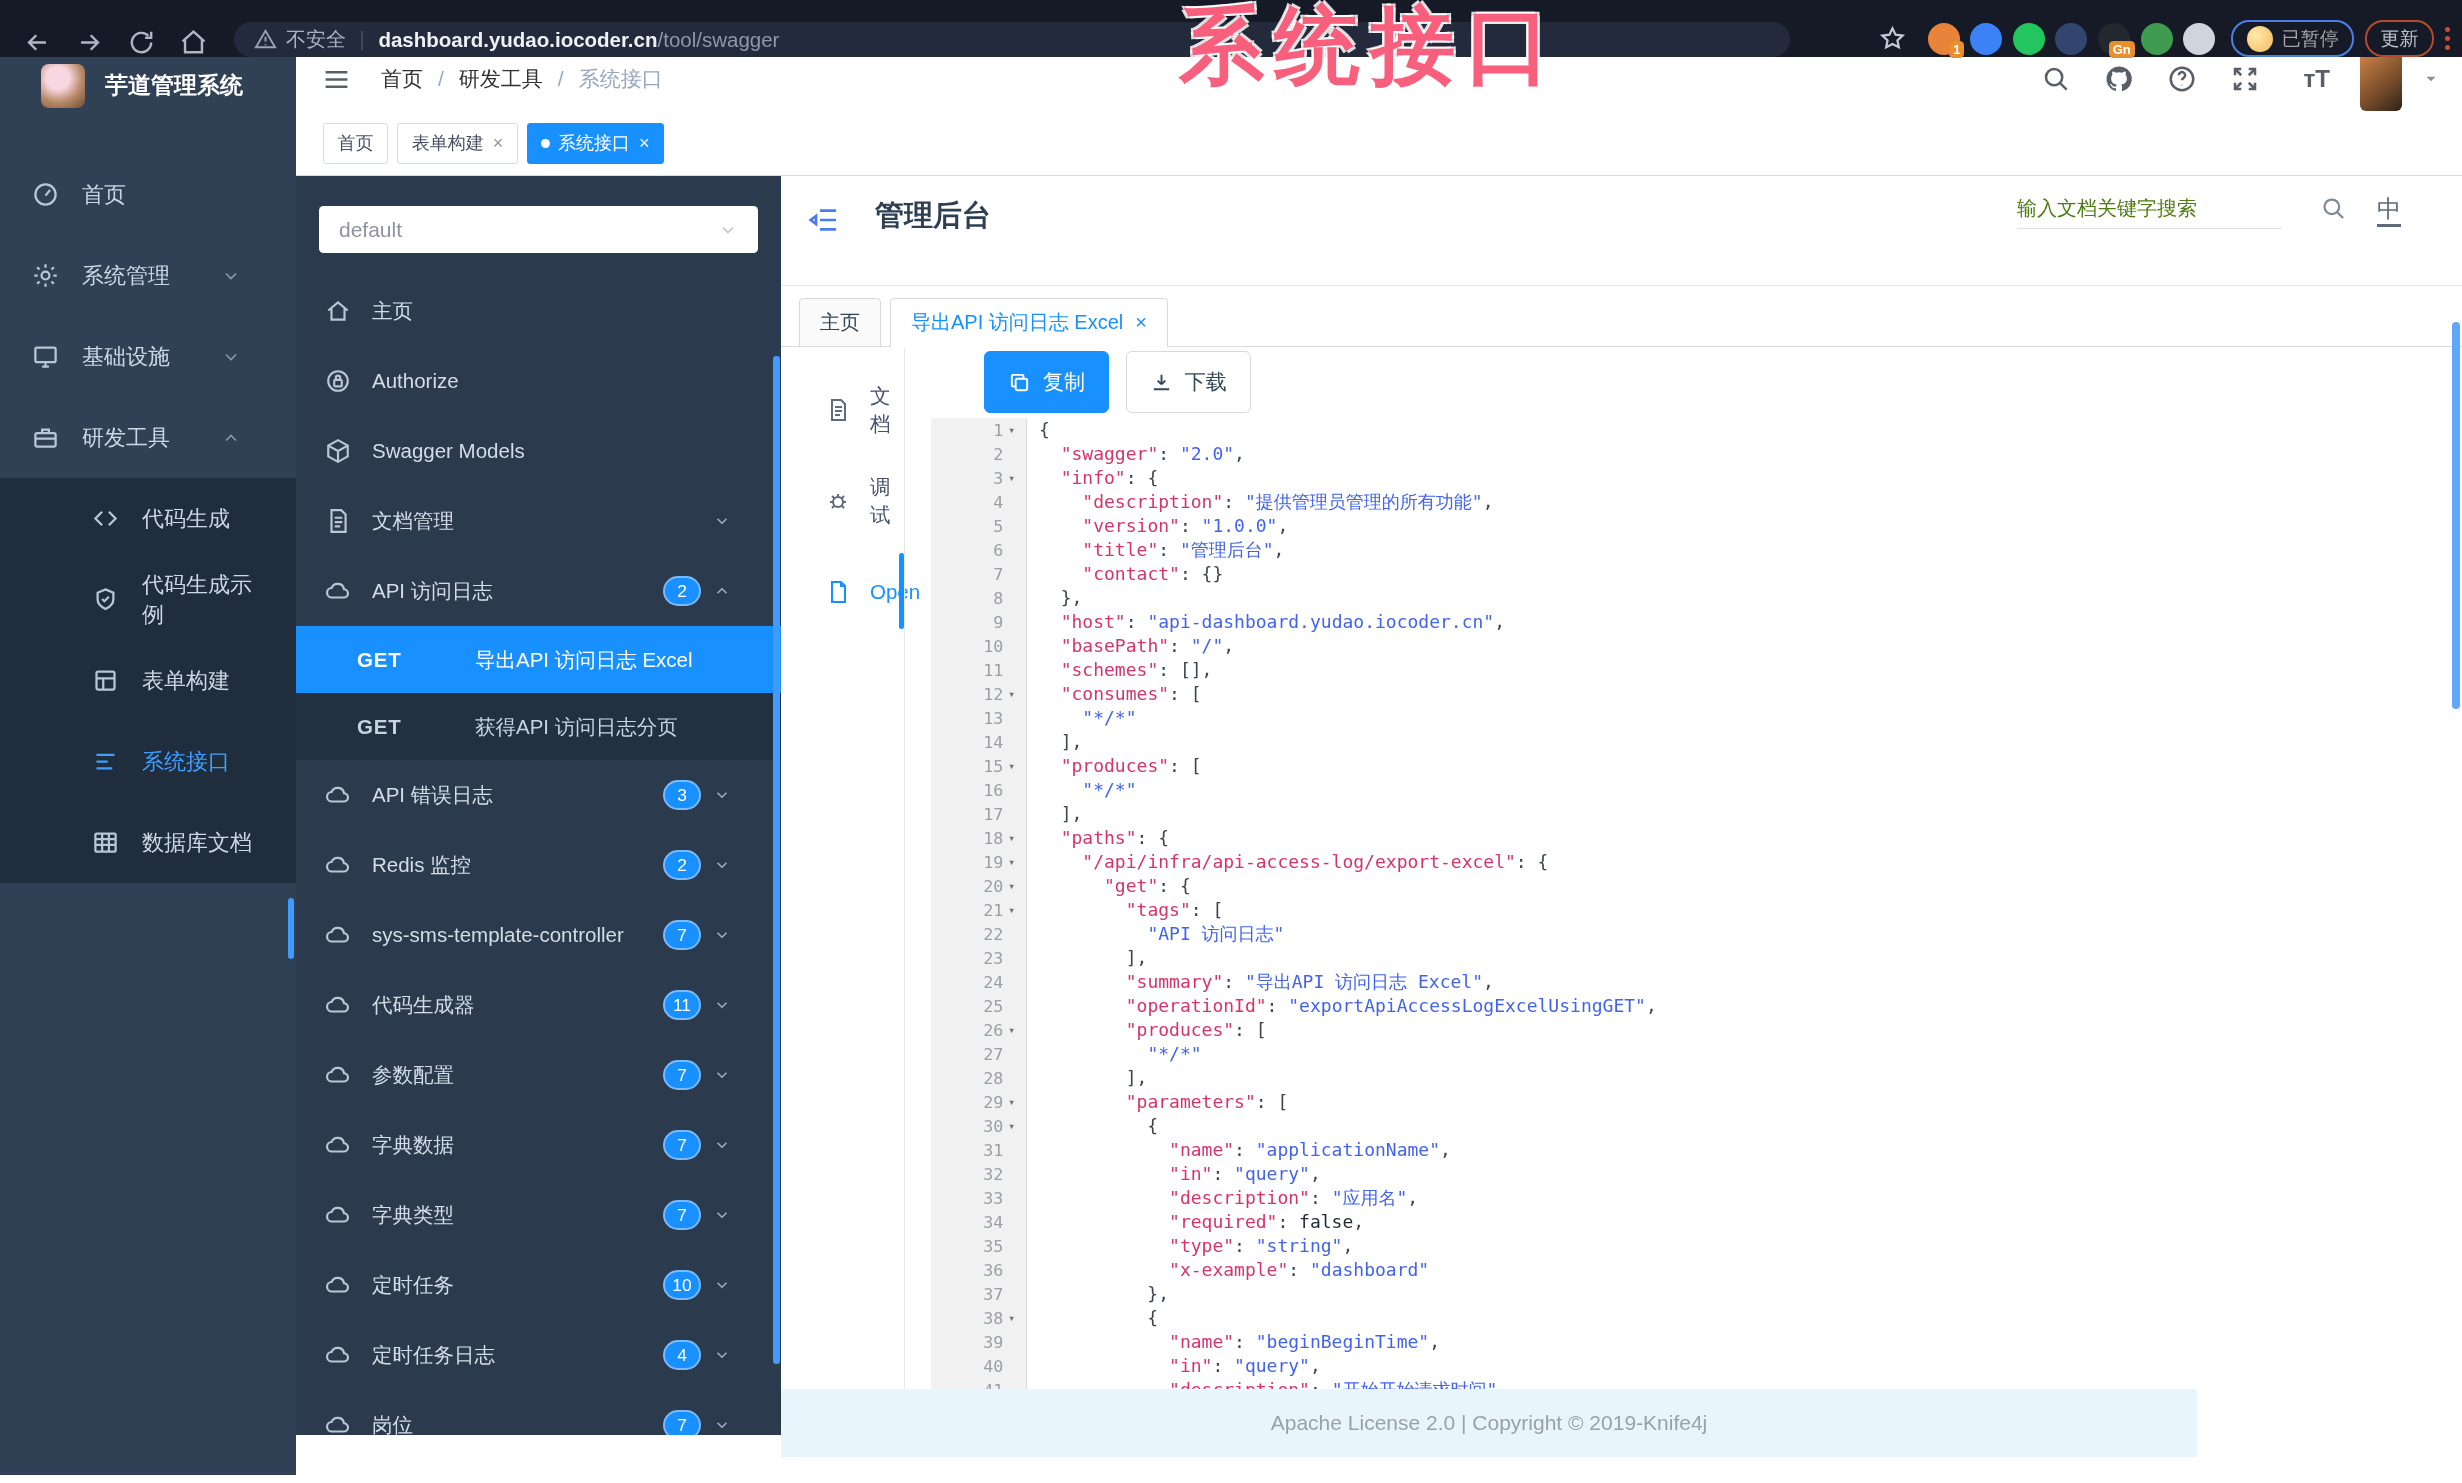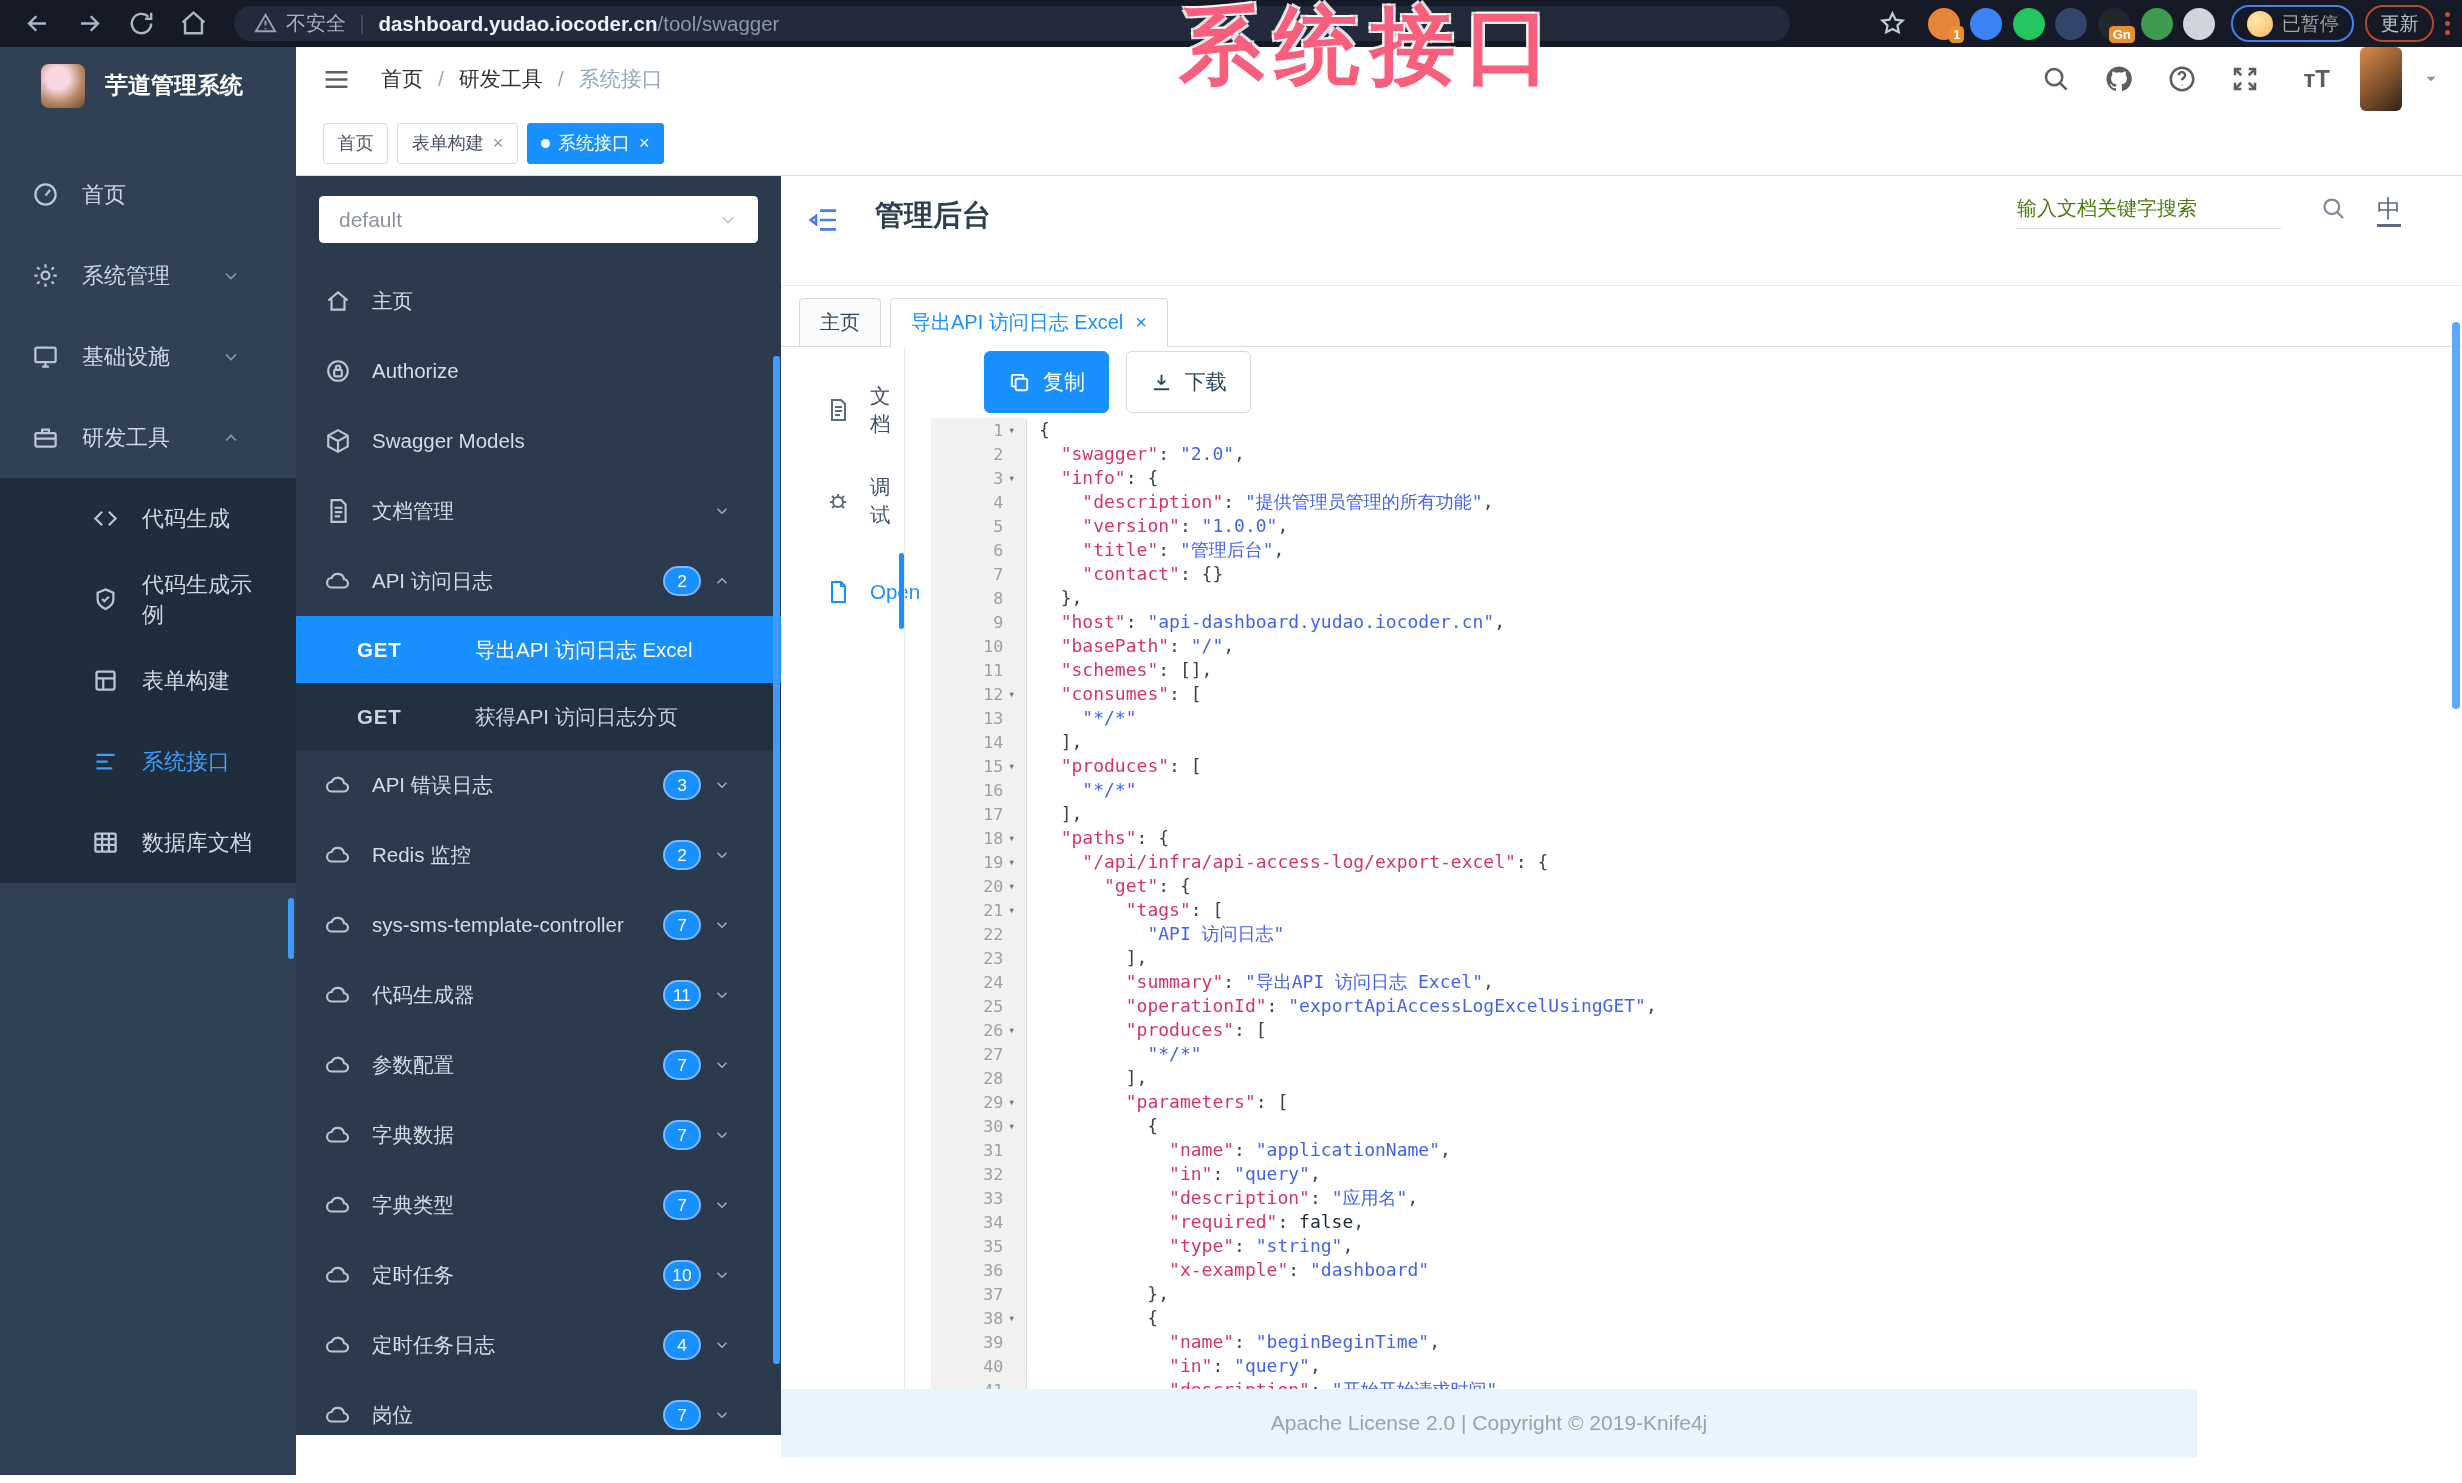--- a/index.html
+++ b/index.html
@@ -3,21 +3,21 @@
 <meta charset="utf-8">
 <style>
   html,body{margin:0;padding:0;background:#fff;}
   body{width:2462px;height:1484px;overflow:hidden;font-family:"Liberation Sans",sans-serif;}
   .stage{position:relative;width:2462px;height:1484px;overflow:hidden;}
   .abs{position:absolute;}
   .ico{display:inline-flex;align-items:center;justify-content:center;flex:none;}
   .ico svg{width:100%;height:100%;}
 
   
-  .browser{left:0;top:0;width:2462px;height:47px;background:#151a26;display:flex;align-items:center;z-index:5;}
+  .browser{left:0;top:0;width:2462px;height:57px;background:#151a26;display:flex;align-items:flex-end;z-index:5;}
   .bnav{width:29px;height:29px;margin-left:23px;color:#aeb6c6;}
   .addr{margin-left:26px;height:35px;flex:none;width:1516px;background:#222a3b;border-radius:17.4px;display:flex;align-items:center;padding:0 20px;}
   .addr .warn{width:23px;height:23px;color:#9aa3b5;}
   .addr .sec{color:#aab2c2;font-size:20px;margin-left:9px;}
   .addr .sep{color:#46506a;font-size:20px;margin:0 13.6px;}
   .addr .host{color:#eef1f7;font-size:20.5px;font-weight:bold;}
   .addr .path{color:#8e97ab;font-size:20.5px;}
   .brright{margin-left:auto;display:flex;align-items:center;margin-right:12px;}
   .bstar{width:27px;height:27px;color:#c3c9d6;margin-right:16.7px;}
   .ext{width:32px;height:32px;border-radius:7.6px;margin:0 5.3px;position:relative;display:flex;align-items:center;justify-content:center;color:#fff;font-size:13.6px;font-weight:bold;}
@@ -64,21 +64,21 @@
   .tagsrow{left:296px;top:111px;width:2167px;height:64px;background:#fff;border-bottom:0.8px solid #d8dce5;display:flex;align-items:center;z-index:2;}
   .tag{height:39px;border:0.8px solid #d8dce5;border-radius:3px;background:#fff;color:#495060;font-size:18px;display:flex;align-items:center;padding:0 13.6px;margin-left:9px;cursor:pointer;}
   .tag:first-child{margin-left:27px;}
   .tag .x{margin-left:9px;font-size:18px;color:#909399;}
   .tag.active{background:#1890ff;border-color:#1890ff;color:#fff;}
   .tag.active .x{color:#fff;}
   .tag .dot{width:9px;height:9px;border-radius:50%;background:#fff;margin-right:7.6px;}
 
   
   .apiside{left:296px;top:174px;width:485px;height:1261px;background:#2b3b4d;overflow:hidden;}
-  .sel{margin:22px 23px 23px 23px;height:47px;background:#fff;border-radius:4.5px;display:flex;align-items:center;padding:0 20px;color:#8d939e;font-size:21px;cursor:pointer;}
+  .sel{margin:32px 23px 23px 23px;height:47px;background:#fff;border-radius:4.5px;display:flex;align-items:center;padding:0 20px;color:#8d939e;font-size:21px;cursor:pointer;}
   .sel .chev{margin-left:auto;width:20px;height:20px;color:#c0c4cc;}
   .api-item{height:70px;display:flex;align-items:center;padding:0 29px;color:#d4dde7;font-size:20.5px;cursor:pointer;}
   .api-item .ico{width:26px;height:26px;margin-right:21px;color:#b9c6d4;}
   .api-item .badge{margin-left:auto;min-width:38px;height:30px;border-radius:15px;background:#1890ff;border:2.3px solid #7abaff;color:#fff;font-size:17.4px;display:flex;align-items:center;justify-content:center;padding:0 6px;box-sizing:border-box;}
   .api-item .chev{width:18px;height:18px;color:#9fb0c2;margin-left:12px;}
   .api-item .chev.auto{margin-left:auto;}
   .ops{background:#223140;display:flex;flex-direction:column;}
   .op{height:67px;display:flex;align-items:center;padding-left:61px;color:#c8d3e0;font-size:20.5px;cursor:pointer;}
   .op .m{width:118px;font-weight:bold;letter-spacing:0.8px;}
   .op.active{background:#1890ff;color:#fff;}

